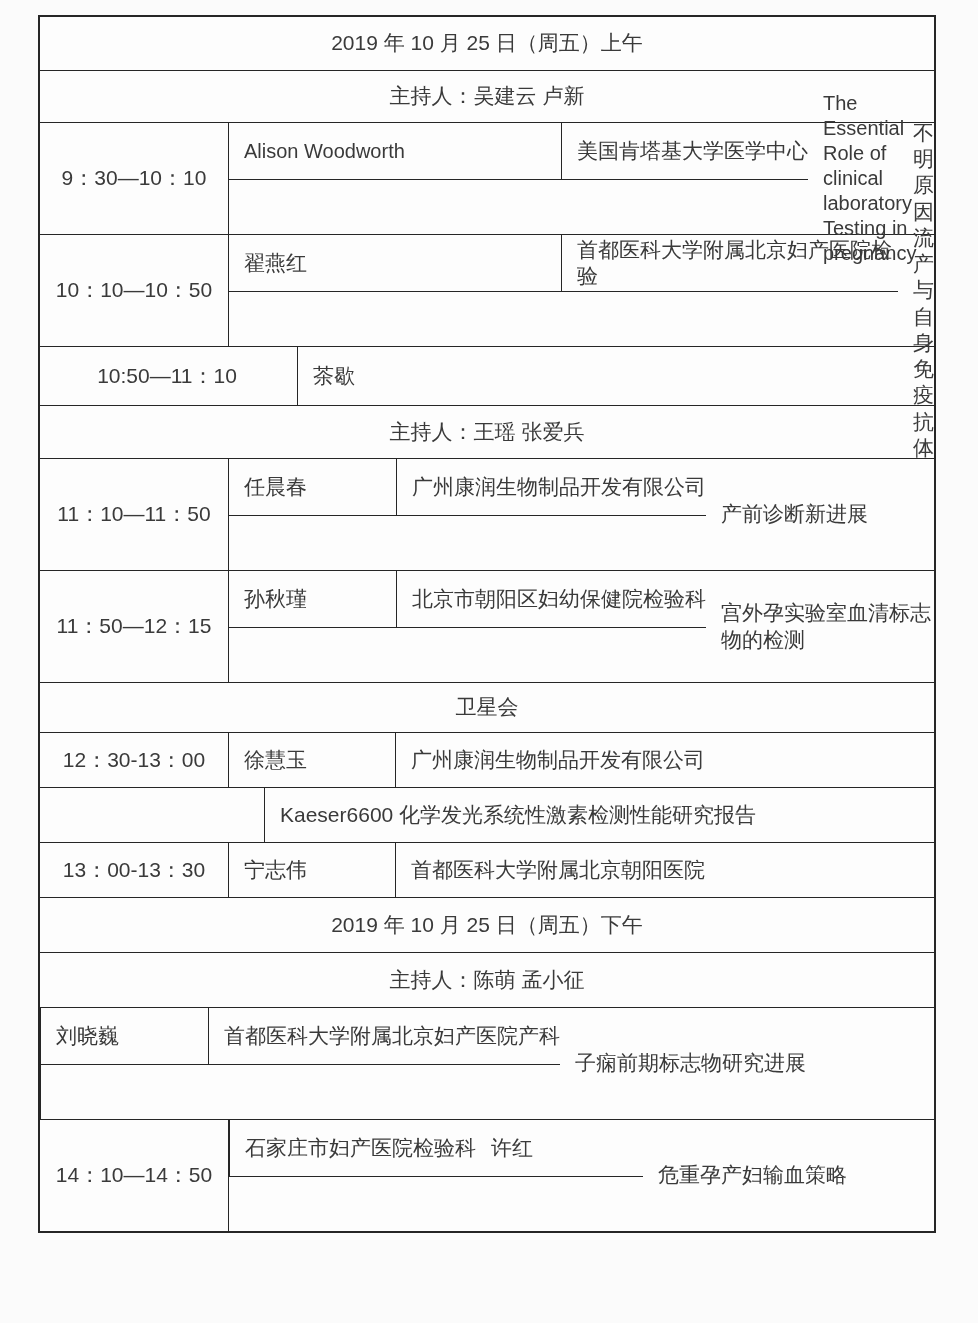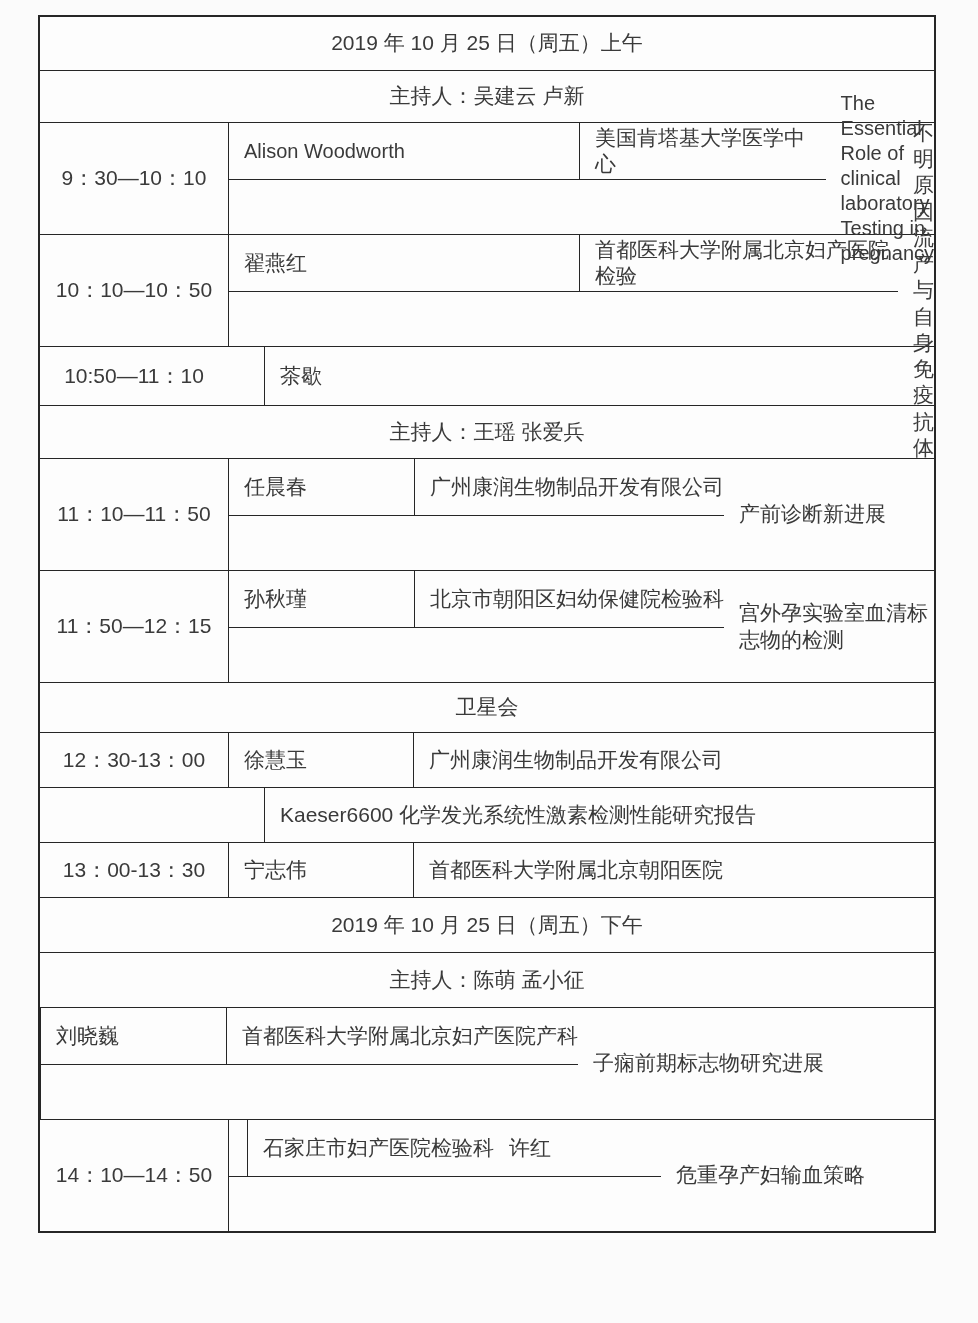--- a/index.html
+++ b/index.html
@@ -45,42 +45,41 @@
   }
   .block .sub-top{display:flex;border-bottom:1.5px solid var(--bc);}
   .cell.name{
     display:flex;align-items:center;padding-left:15px;
   }
   .name.wide-a{width:332px;flex:0 0 332px;}
   .name.narrow-b{width:167px;flex:0 0 167px;}
   .cell.affil{
     flex:1;display:flex;align-items:center;padding-left:15px;
     border-left:1.5px solid var(--bc);
-    margin-left:18px;
   }
   .cell.topic{
     flex:1;display:flex;align-items:center;padding-left:15px;
   }
 
   
   .row.split{display:flex;}
   .row.split .rest{
     flex:1;display:flex;align-items:center;padding-left:15px;
     border-left:1.5px solid var(--bc);
     margin-left:36px;
   }
   .row.split .name{border-left:1.5px solid var(--bc);}
   .row.split .affil{border-left:1.5px solid var(--bc);}
 
   
   .h50{height:50px;}
   .h52{height:52px;}
   .h53{height:53px;}
   .h55{height:55px;}
-  .h59{height:59px;}
+  .h59{height:59px;padding-left:33px;}
   .h112{height:112px;}
   .block.h112 .sub-top{height:57px;}
   .block.h112 .topic{height:auto;}
   .latin{font-size:20px;}
 </style>
 </head>
 <body>
 
 <div class="page">
   <div class="tbl">

